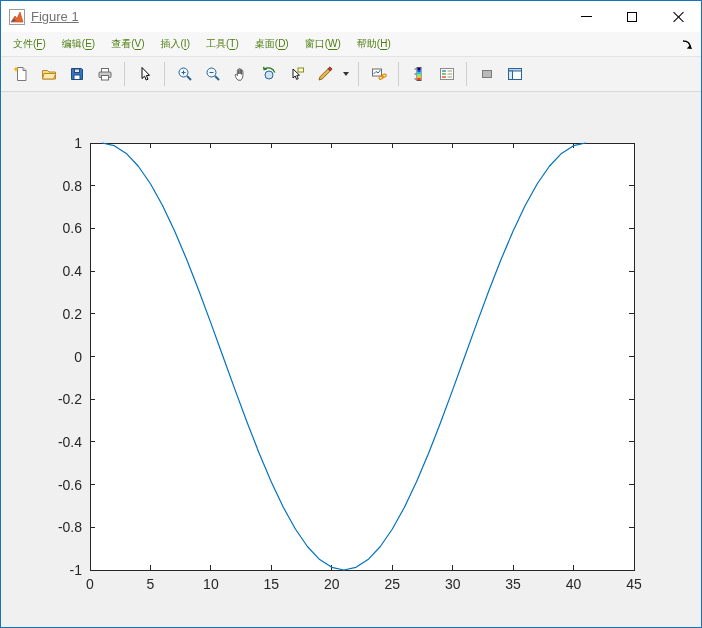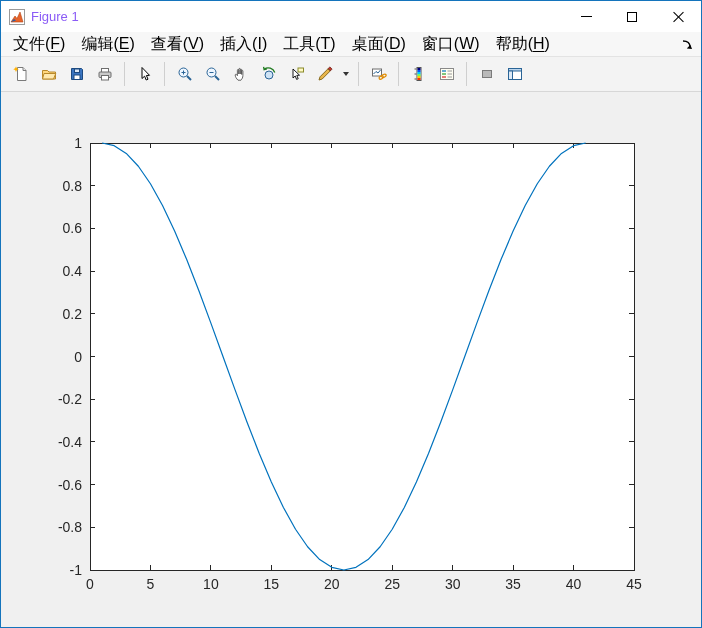--- a/index.html
+++ b/index.html
@@ -13,21 +13,21 @@
     overflow: hidden;
   }
 
   
   .titlebar {
     height: 31px; background: #ffffff;
     display: flex; align-items: center;
     padding-left: 8px;
   }
   .app-icon { width: 16px; height: 16px; margin-right: 6px; display: inline-flex; }
-  .title-text { font-size: 13px; color: #8b5cf6; }
+  .title-text { font-size: 13px; color: #737373; text-decoration: underline; }
   .win-controls { margin-left: auto; display: flex; height: 100%; }
   .win-btn {
     width: 46px; height: 100%;
     display: flex; align-items: center; justify-content: center;
     cursor: default;
   }
   .glyph-min { width: 11px; height: 0; border-top: 1px solid #000; }
   .glyph-max { width: 10px; height: 10px; border: 1px solid #000; }
   .glyph-close { position: relative; width: 12px; height: 12px; }
   .glyph-close::before, .glyph-close::after {
@@ -38,21 +38,21 @@
   .glyph-close::after  { transform: rotate(-45deg); }
 
   
   .menubar {
     height: 25px; background: #f7f7f7;
     border-bottom: 1px solid #e3e3e3;
     display: flex; align-items: center;
     padding-left: 4px; position: relative;
   }
   .menu-item {
-    font-size: 16px; color: #000000;
+    font-size: 10px; color: #4d7c0f;
     padding: 0 8px; line-height: 24px; cursor: default;
   }
   .menu-item u { text-underline-offset: 2px; }
   .dock-btn {
     position: absolute; right: 5px; top: 4px;
     width: 18px; height: 18px;
     display: flex; align-items: center; justify-content: center;
   }
 
   

